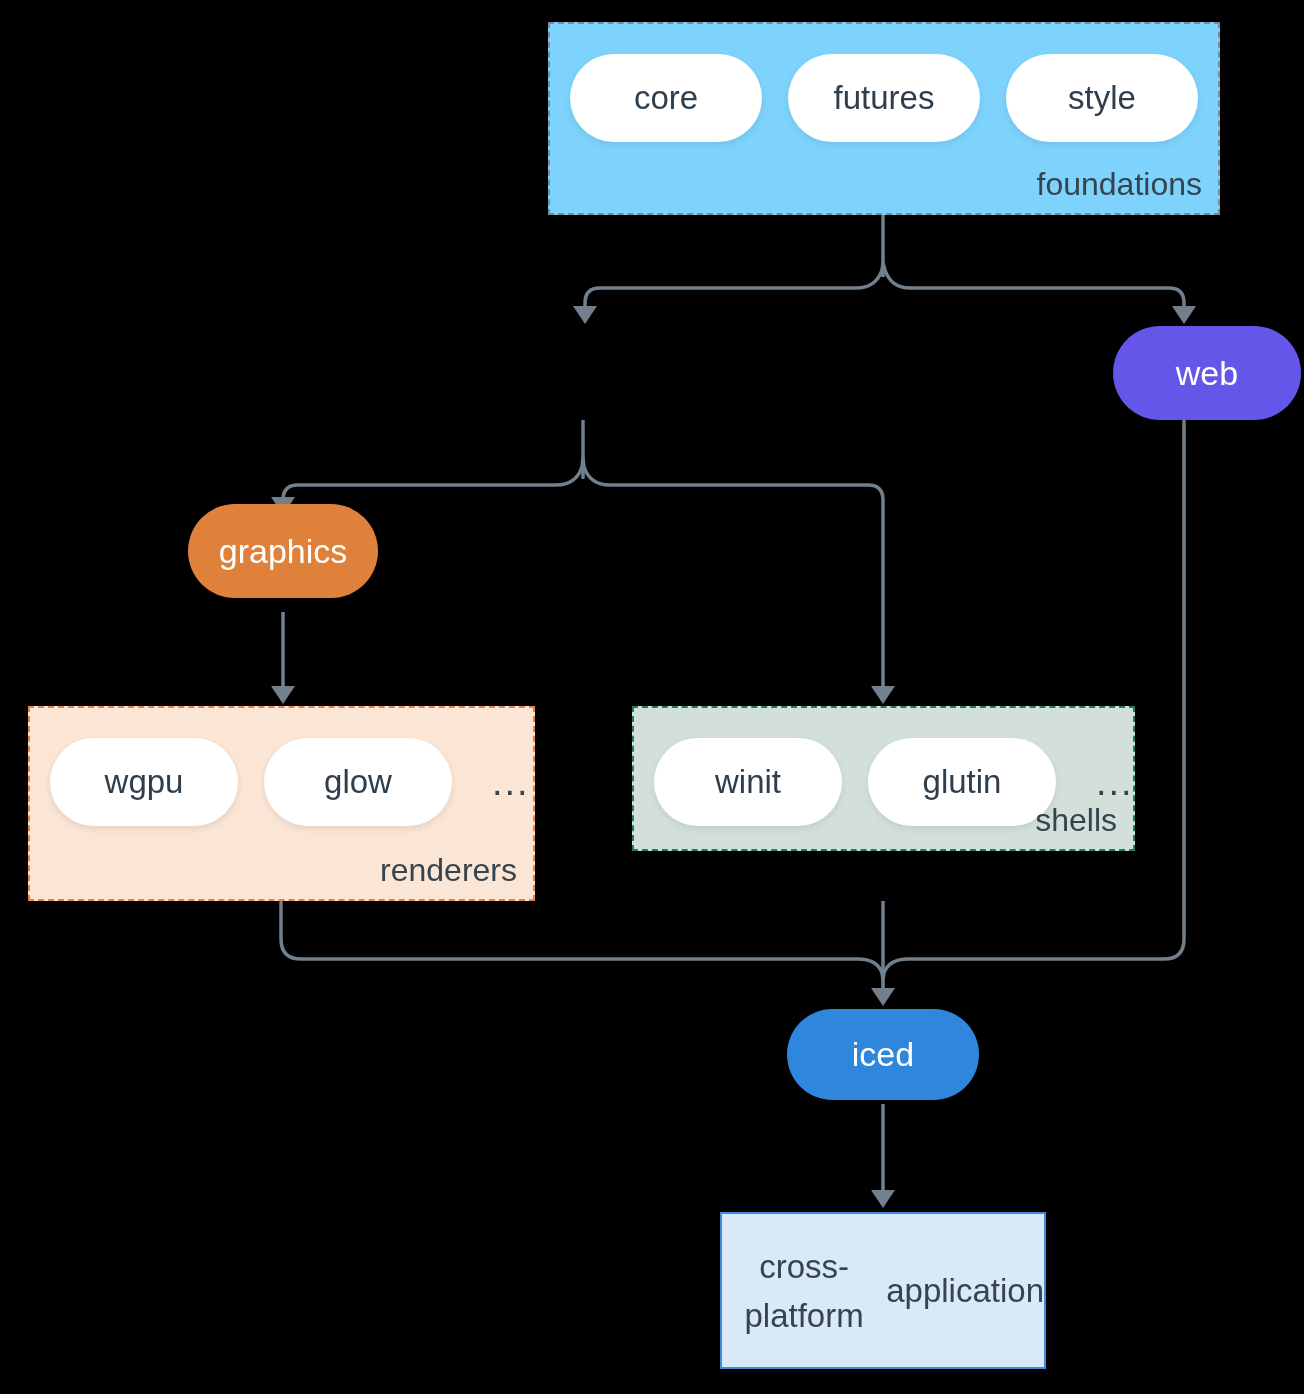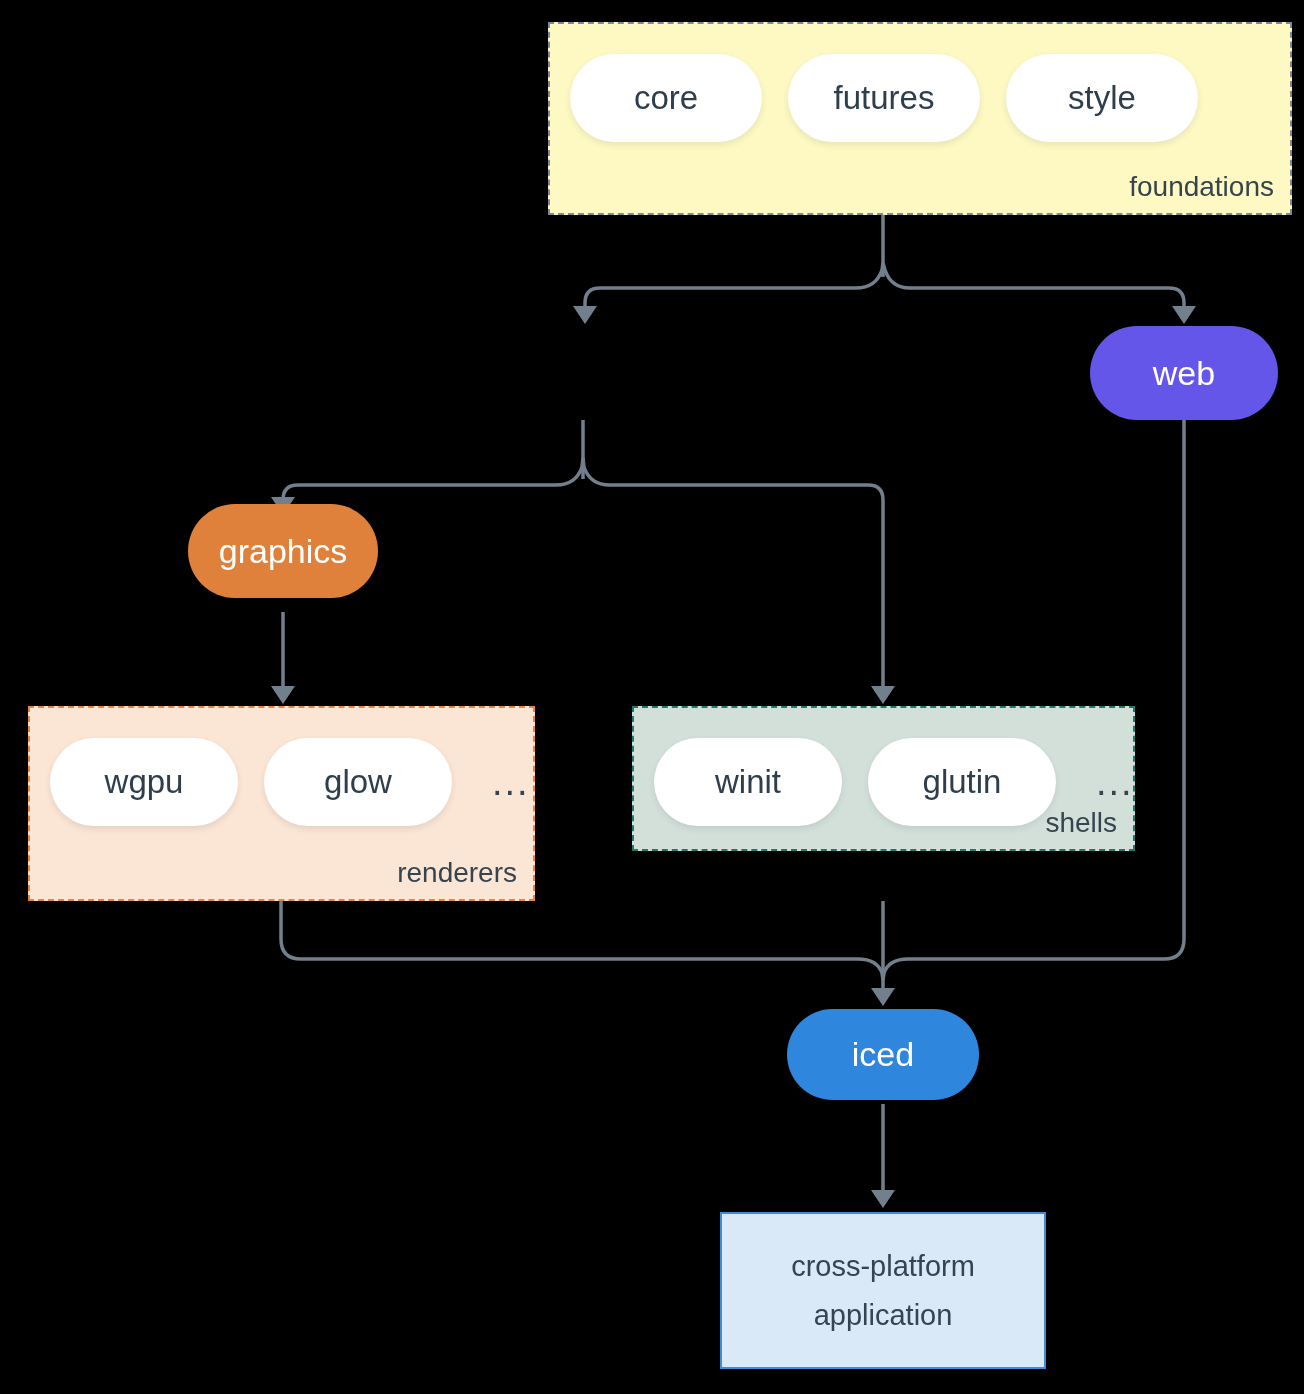--- a/index.html
+++ b/index.html
@@ -30,22 +30,22 @@
   .arrow {
     fill: #72808e;
     stroke: none;
   }
   
   .group {
     position: absolute;
     box-sizing: border-box;
   }
   .group-foundations {
-    left: 548px; top: 22px; width: 744px; height: 193px;
-    background: #fef9c3;
+    left: 548px; top: 22px; width: 672px; height: 193px;
+    background: #7dd3fc;
     border: 2.5px dashed #7b8b9d;
   }
   .group-renderers {
     left: 28px; top: 706px; width: 507px; height: 195px;
     background: #fbe5d4;
     border: 2.5px dashed #e8843c;
   }
   .group-shells {
     left: 632px; top: 706px; width: 503px; height: 145px;
     background: #d3e0da;
@@ -75,49 +75,49 @@
     font-size: 38px;
     color: #35444f;
     letter-spacing: 2px;
     margin-left: 14px;
     flex: 0 0 auto;
   }
   .group-label {
     position: absolute;
     right: 16px;
     bottom: 10px;
-    font-size: 28px;
+    font-size: 32px;
     color: #35444f;
   }
   
   .node {
     position: absolute;
     display: flex;
     align-items: center;
     justify-content: center;
     color: #ffffff;
     font-size: 34px;
     border-radius: 47px;
   }
   .node-native   { left: 488px;  top: 326px;  width: 190px; height: 94px; background: #6456e8; }
-  .node-web      { left: 1090px; top: 326px;  width: 188px; height: 94px; background: #6456e8; }
+  .node-web      { left: 1113px; top: 326px;  width: 188px; height: 94px; background: #6456e8; }
   .node-graphics { left: 188px;  top: 504px;  width: 190px; height: 94px; background: #e0813b; }
   .node-iced     { left: 787px;  top: 1009px; width: 192px; height: 91px; background: #2e87dc; }
   
   .app-box {
     position: absolute;
     left: 720px; top: 1212px; width: 326px; height: 157px;
     box-sizing: border-box;
     background: #d9e9f8;
     border: 2.5px solid #3e8cd8;
     display: flex;
-    flex-direction: column;
+    flex-direction: row;
     align-items: center;
     justify-content: center;
-    font-size: 29px;
+    font-size: 33px;
     line-height: 49px;
     color: #35444f;
     text-align: center;
   }
 </style>
 </head>
 <body>
 
 <div class="canvas">
 

